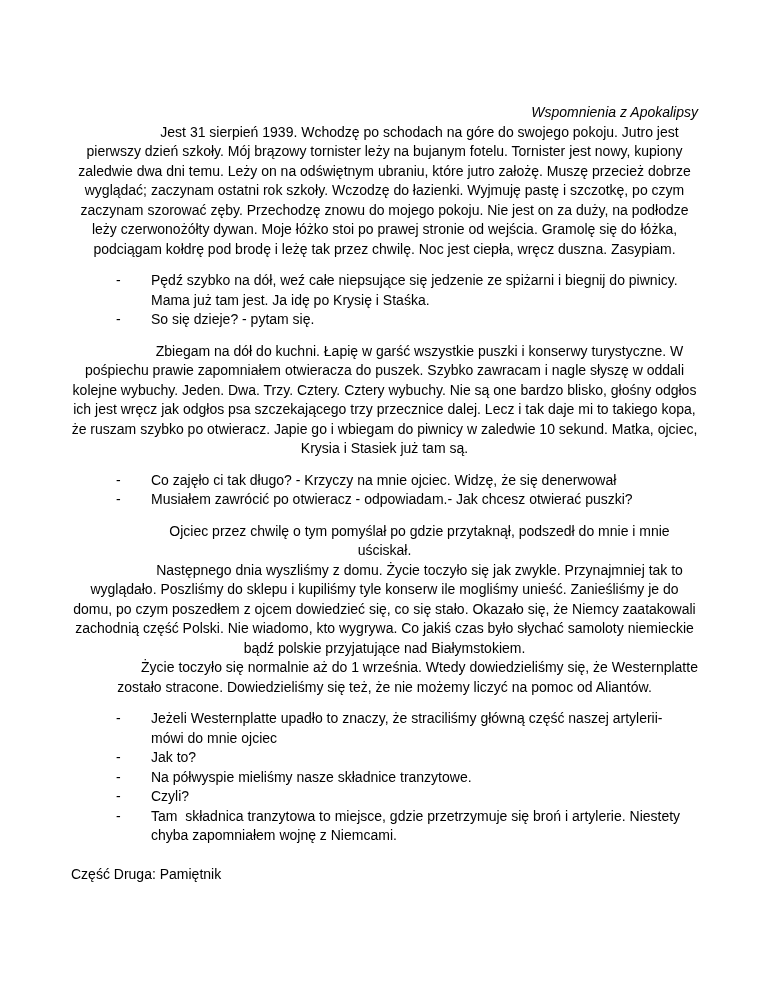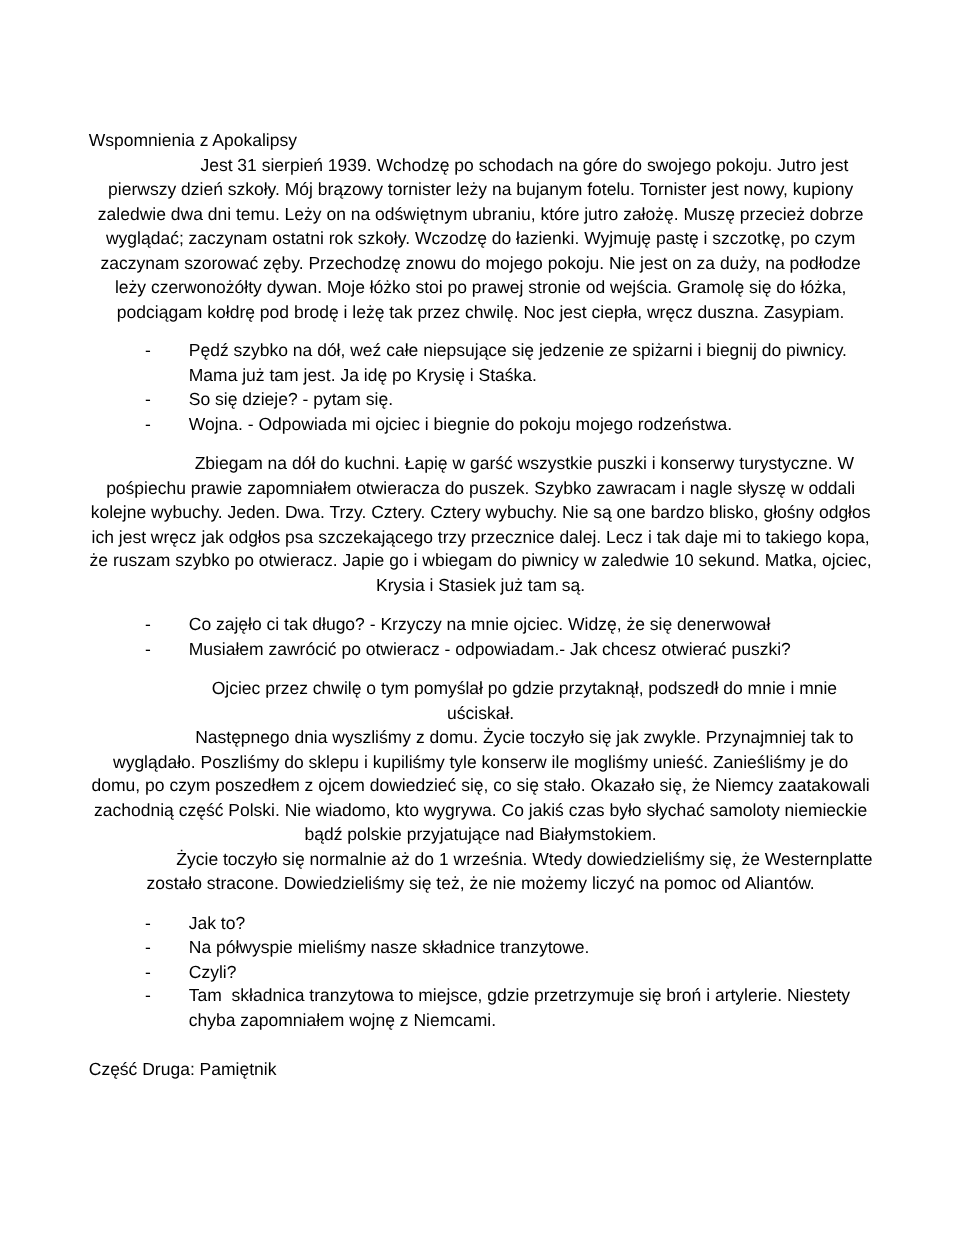--- a/index.html
+++ b/index.html
@@ -20,22 +20,23 @@
     box-sizing: border-box;
     width: 768px;
     height: 994px;
     padding: 103px 70px 0 71px;
     background: #ffffff;
   }
   .doc-title {
     margin: 0;
     font-size: 14px;
     font-weight: normal;
-    text-align: left;
+    text-align: right;
     white-space: pre-wrap;
+    font-style: italic;
   }
   .para {
     margin: 0;
     text-indent: 70px;
     text-align: center;
     white-space: pre-wrap;
   }
   .dash-list {
     margin: 12px;
     padding: 0;
@@ -68,37 +69,37 @@
 <div class="page">
 
   <p class="doc-title">Wspomnienia z Apokalipsy</p>
 
   <p class="para">Jest 31 sierpień 1939. Wchodzę po schodach na góre do swojego pokoju. Jutro jest pierwszy dzień szkoły. Mój brązowy tornister leży na bujanym fotelu. Tornister jest nowy, kupiony zaledwie dwa dni temu. Leży on na odświętnym ubraniu, które jutro założę. Muszę przecież dobrze wyglądać; zaczynam ostatni rok szkoły. Wczodzę do łazienki. Wyjmuję pastę i szczotkę, po czym zaczynam szorować zęby. Przechodzę znowu do mojego pokoju. Nie jest on za duży, na podłodze leży czerwonożółty dywan. Moje łóżko stoi po prawej stronie od wejścia. Gramolę się do łóżka, podciągam kołdrę pod brodę i leżę tak przez chwilę. Noc jest ciepła, wręcz duszna. Zasypiam.</p>
 
 
   <ul class="dash-list">
     <li>Pędź szybko na dół, weź całe niepsujące się jedzenie ze spiżarni i biegnij do piwnicy. Mama już tam jest. Ja idę po Krysię i Staśka.</li>
     <li>So się dzieje? - pytam się.</li>
-    <li>Wojna. - Odpowiada mi ojciec i biegnie do pokoju mojego rodzeństwa.</li>
   </ul>
 
   <p class="para">Zbiegam na dół do kuchni. Łapię w garść wszystkie puszki i konserwy turystyczne. W pośpiechu prawie zapomniałem otwieracza do puszek. Szybko zawracam i nagle słyszę w oddali kolejne wybuchy. Jeden. Dwa. Trzy. Cztery. Cztery wybuchy. Nie są one bardzo blisko, głośny odgłos ich jest wręcz jak odgłos psa szczekającego trzy przecznice dalej. Lecz i tak daje mi to takiego kopa, że ruszam szybko po otwieracz. Japie go i wbiegam do piwnicy w zaledwie 10 sekund. Matka, ojciec, Krysia i Stasiek już tam są.</p>
 
   <ul class="dash-list">
     <li>Co zajęło ci tak długo? - Krzyczy na mnie ojciec. Widzę, że się denerwował</li>
     <li>Musiałem zawrócić po otwieracz - odpowiadam.- Jak chcesz otwierać puszki?</li>
   </ul>
 
   <p class="para">Ojciec przez chwilę o tym pomyślał po gdzie przytaknął, podszedł do mnie i mnie uściskał.</p>
 
   <p class="para">Następnego dnia wyszliśmy z domu. Życie toczyło się jak zwykle. Przynajmniej tak to wyglądało. Poszliśmy do sklepu i kupiliśmy tyle konserw ile mogliśmy unieść. Zanieśliśmy je do domu, po czym poszedłem z ojcem dowiedzieć się, co się stało. Okazało się, że Niemcy zaatakowali zachodnią część Polski. Nie wiadomo, kto wygrywa. Co jakiś czas było słychać samoloty niemieckie bądź polskie przyjatujące nad Białymstokiem.</p>
 
   <p class="para">Życie toczyło się normalnie aż do 1 września. Wtedy dowiedzieliśmy się, że Westernplatte zostało stracone. Dowiedzieliśmy się też, że nie możemy liczyć na pomoc od Aliantów.</p>
 
   <ul class="dash-list">
+    <li>Jeżeli Westernplatte upadło to znaczy, że straciliśmy główną część naszej artylerii- mówi do mnie ojciec</li>
     <li>Jak to?</li>
     <li>Na półwyspie mieliśmy nasze składnice tranzytowe.</li>
     <li>Czyli?</li>
     <li>Tam  składnica tranzytowa to miejsce, gdzie przetrzymuje się broń i artylerie. Niestety chyba zapomniałem wojnę z Niemcami.</li>
   </ul>
 
   <p class="section-heading">Część Druga: Pamiętnik</p>
 
 </div>
 

